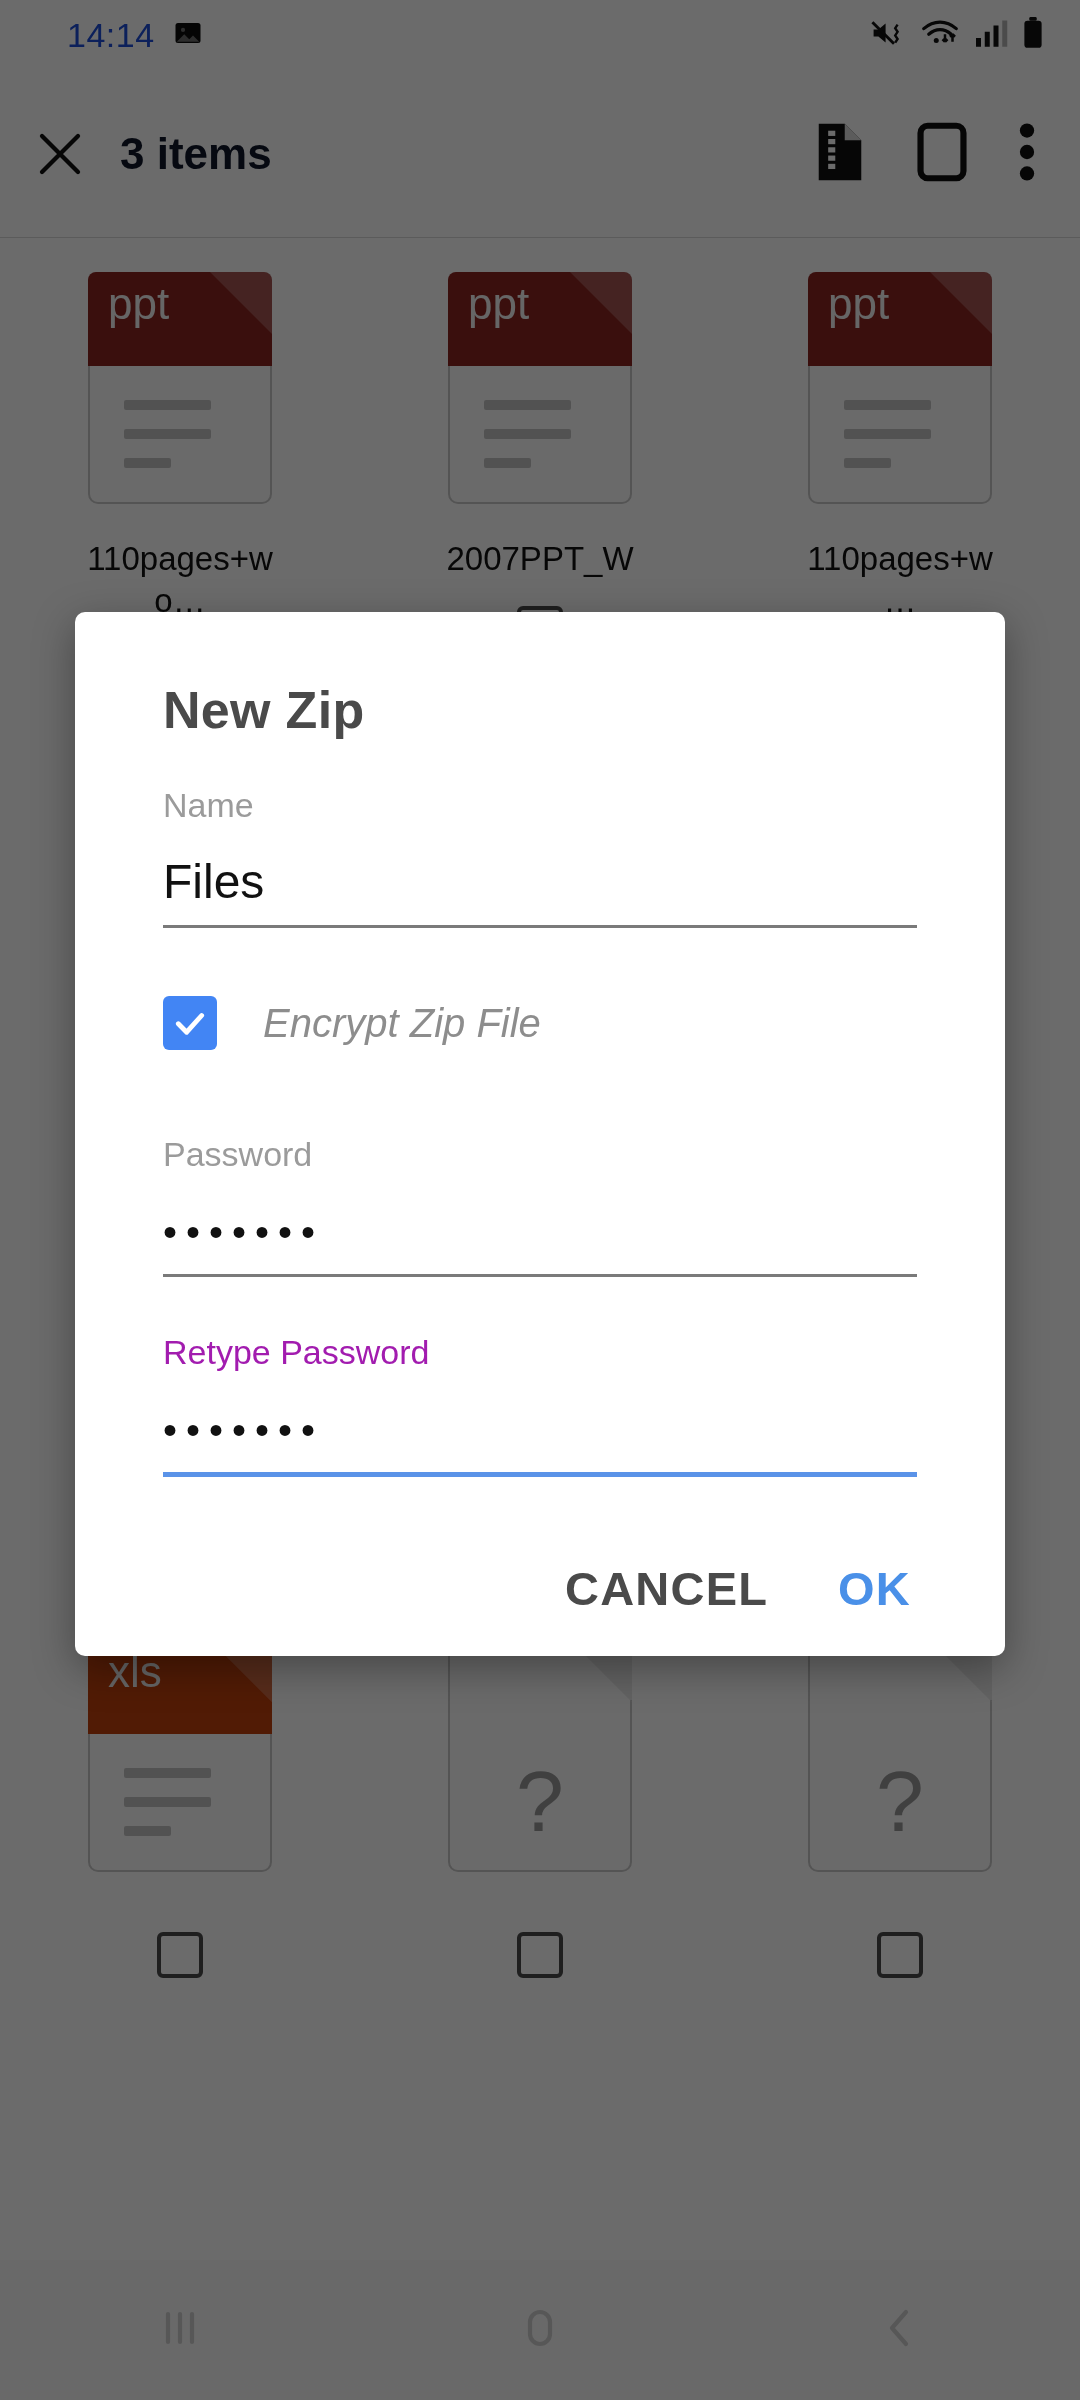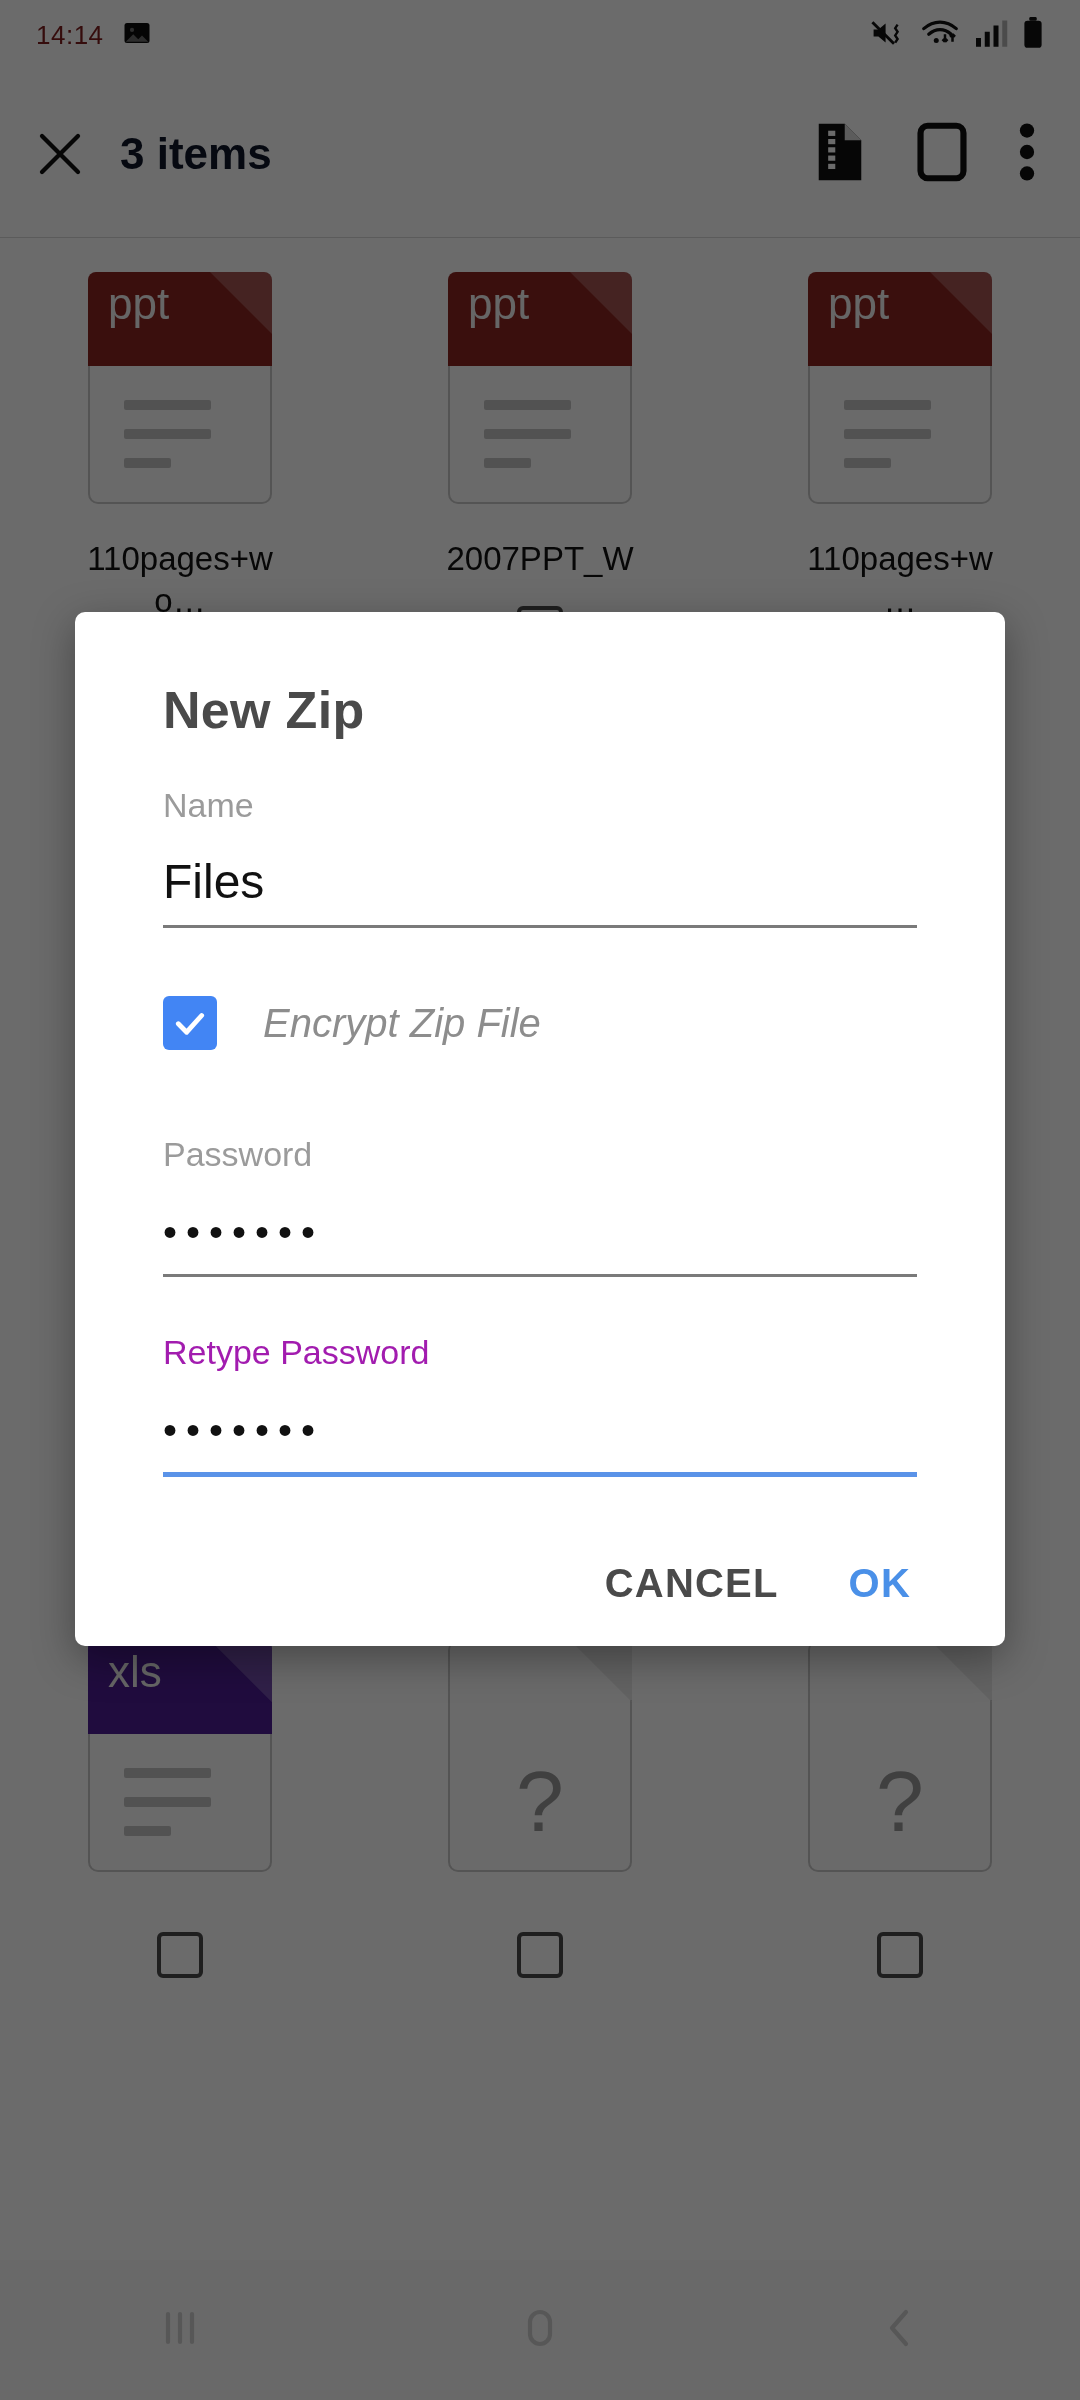--- a/index.html
+++ b/index.html
@@ -17,21 +17,21 @@
     background:#ffffff;
   }
 
   
   #status-bar {
     position:absolute; top:0; left:0; width:1080px; height:70px;
     display:flex; align-items:center; justify-content:space-between;
     padding:0 36px;
   }
   #status-left { display:flex; align-items:center; gap:18px; }
-  #status-time { font-size:26px; color:#7f1d1d; letter-spacing:.5px; }
+  #status-time { font-size:34px; color:#1d4ed8; letter-spacing:.5px;margin-left:31px; }
   #status-right { display:flex; align-items:center; gap:14px; }
 
   
   #app-bar {
     position:absolute; top:70px; left:0; width:1080px; height:168px;
     display:flex; align-items:center;
     border-bottom:1px solid #d8d8d8;
   }
   #close-btn { width:120px; display:flex; align-items:center; justify-content:center; }
   #appbar-title { font-size:44px; color:#0f172a; font-weight:700; flex:1; }
@@ -128,21 +128,21 @@
   #encrypt-checkbox {
     width:54px; height:54px; border-radius:6px; background:#4285f4;
     display:flex; align-items:center; justify-content:center; flex:none;
   }
   #checkbox-label { font-size:40px; color:#8d8d8d; }
 
   #dialog-actions {
     display:flex; justify-content:flex-end; align-items:center;
     gap:70px; padding:84px 78px 10px 0;
   }
-  .dlg-btn { font-size:40px; font-weight:700; letter-spacing:1.2px; background:none; border:none; font-family:inherit; cursor:pointer; }
+  .dlg-btn { font-size:47px; font-weight:700; letter-spacing:1.2px; background:none; border:none; font-family:inherit; cursor:pointer; }
   #cancel-button { color:#4a4a4a; }
   #ok-button { color:#4a90e8; }
 </style>
 </head>
 <body>
 
 <div id="app-root">
 
   <div id="status-bar">
     <div id="status-left">
@@ -348,21 +348,21 @@
           <div class="doc-fold" style="background: rgb(234, 234, 234); border-left: 2px solid rgb(201, 201, 201); border-bottom: 2px solid rgb(201, 201, 201);"></div>
           <div class="doc-q">?</div>
         </div>
         <div class="file-name">100pages+e<br>xcel.xls</div>
         <div class="file-size">41.00 KB</div>
         <div class="file-check"></div>
       </div>
       <div class="grid-cell">
         <div class="file-icon-wrap">
           <div class="doc-shape"></div>
-          <div class="doc-head" style="background: #4c1d95;">
+          <div class="doc-head" style="background: #c2410c;">
             <span class="doc-ext">xls</span>
             <div class="doc-fold"></div>
           </div>
           <div class="doc-lines">
             <i></i>
             <i></i>
             <i></i>
           </div>
         </div>
         <div class="file-name"></div>

